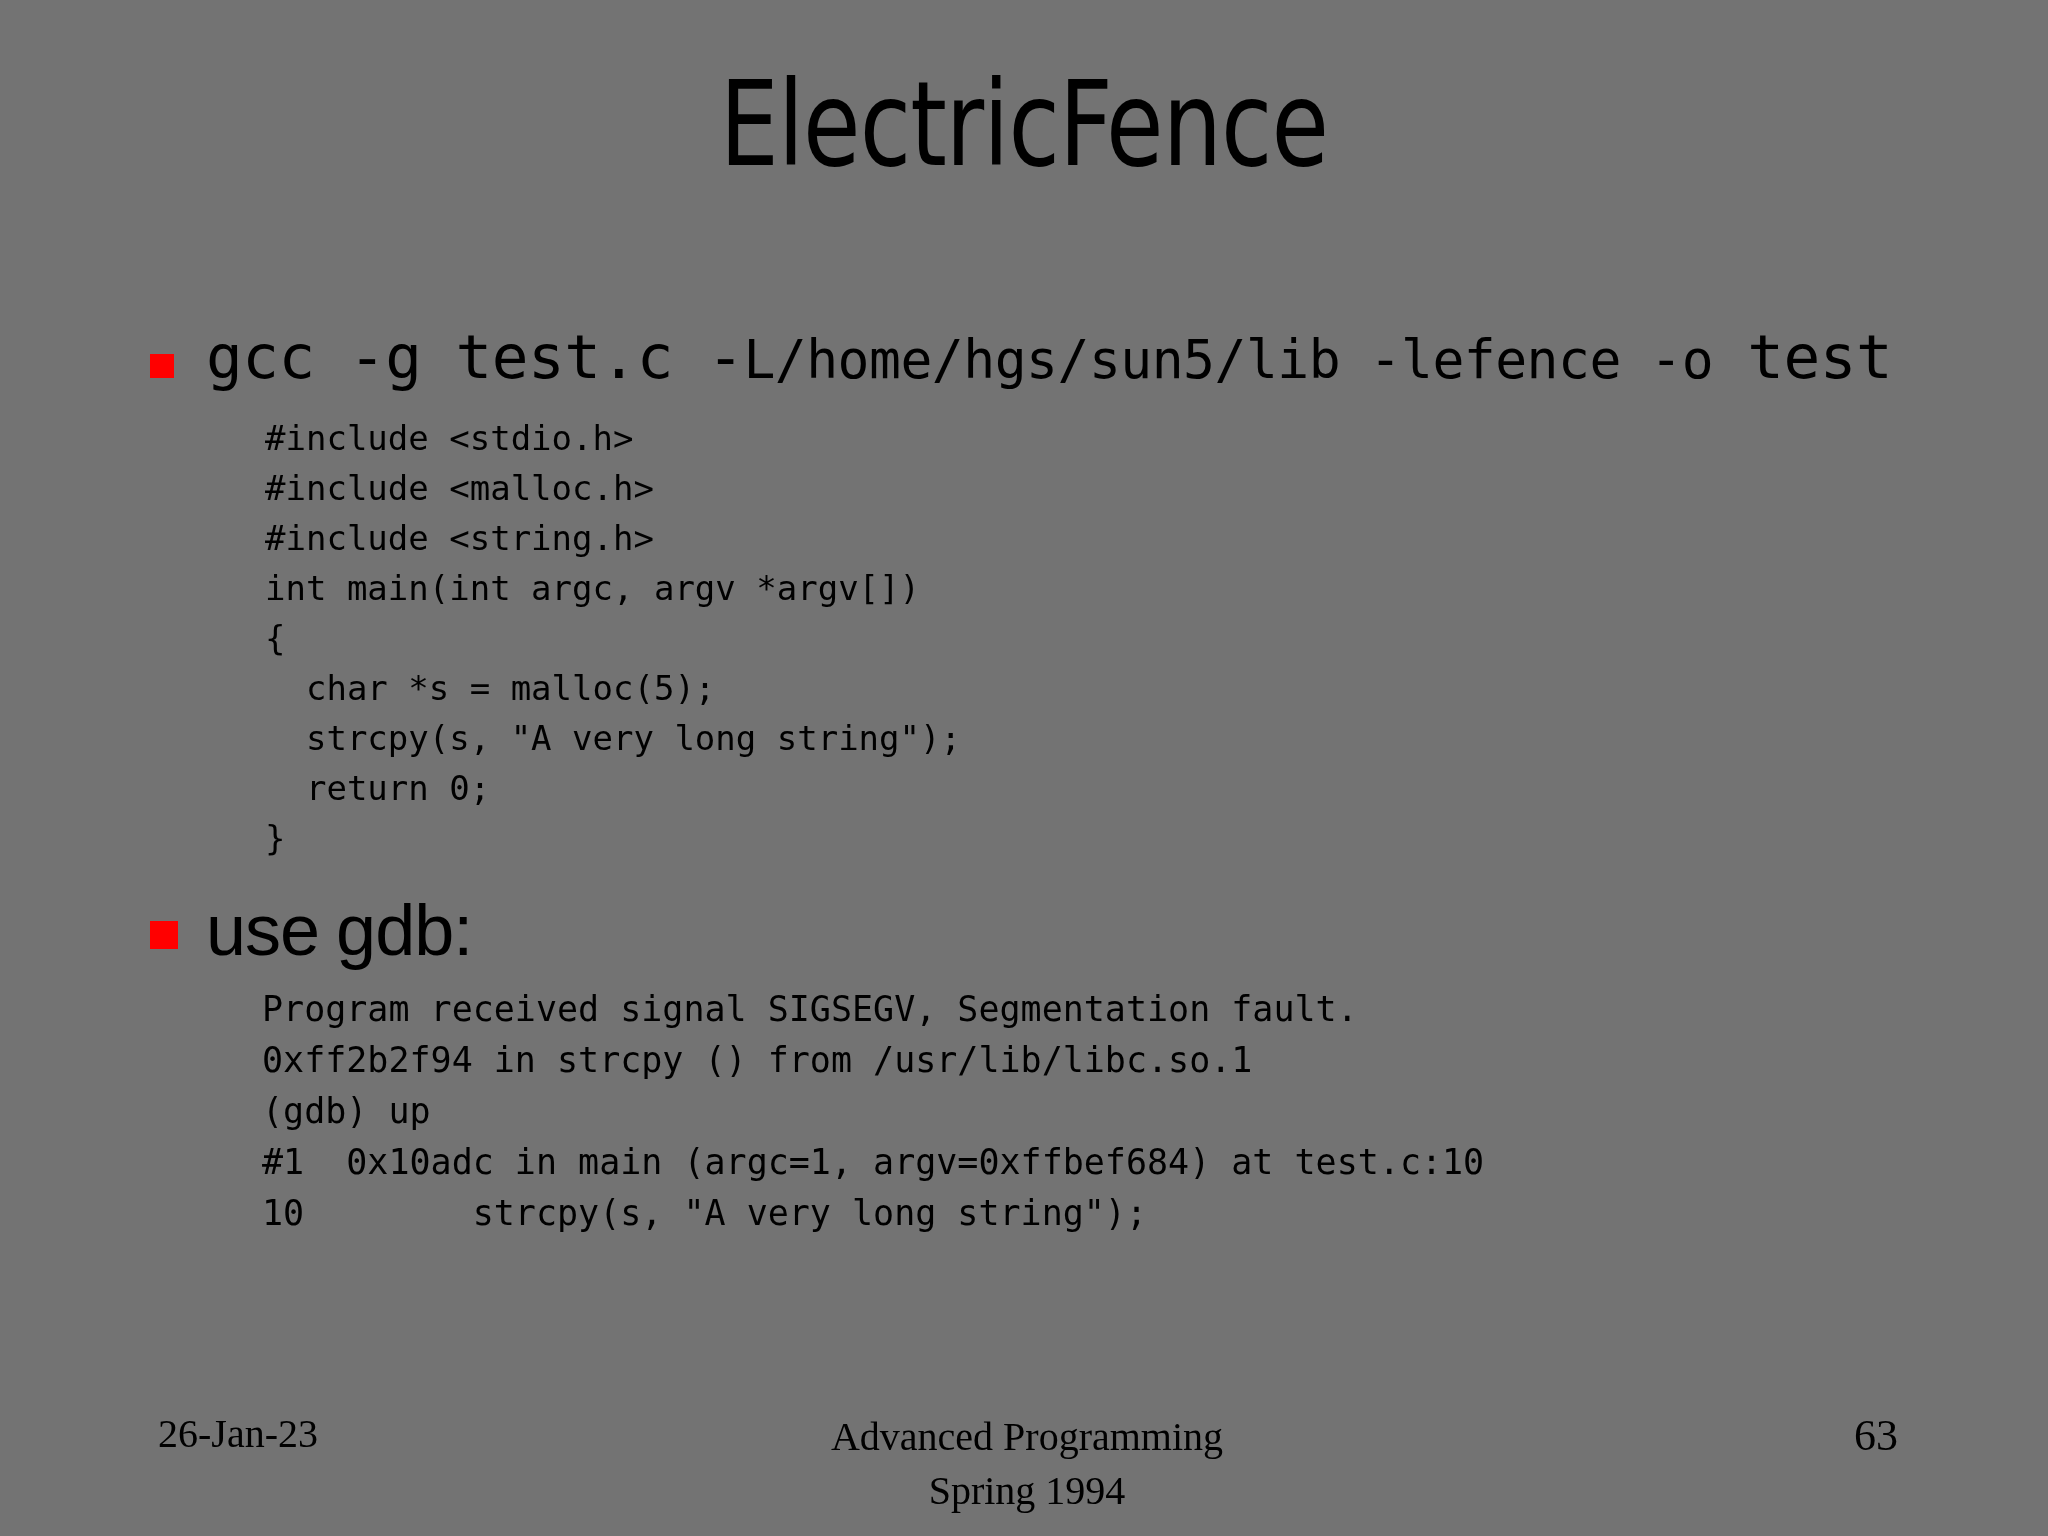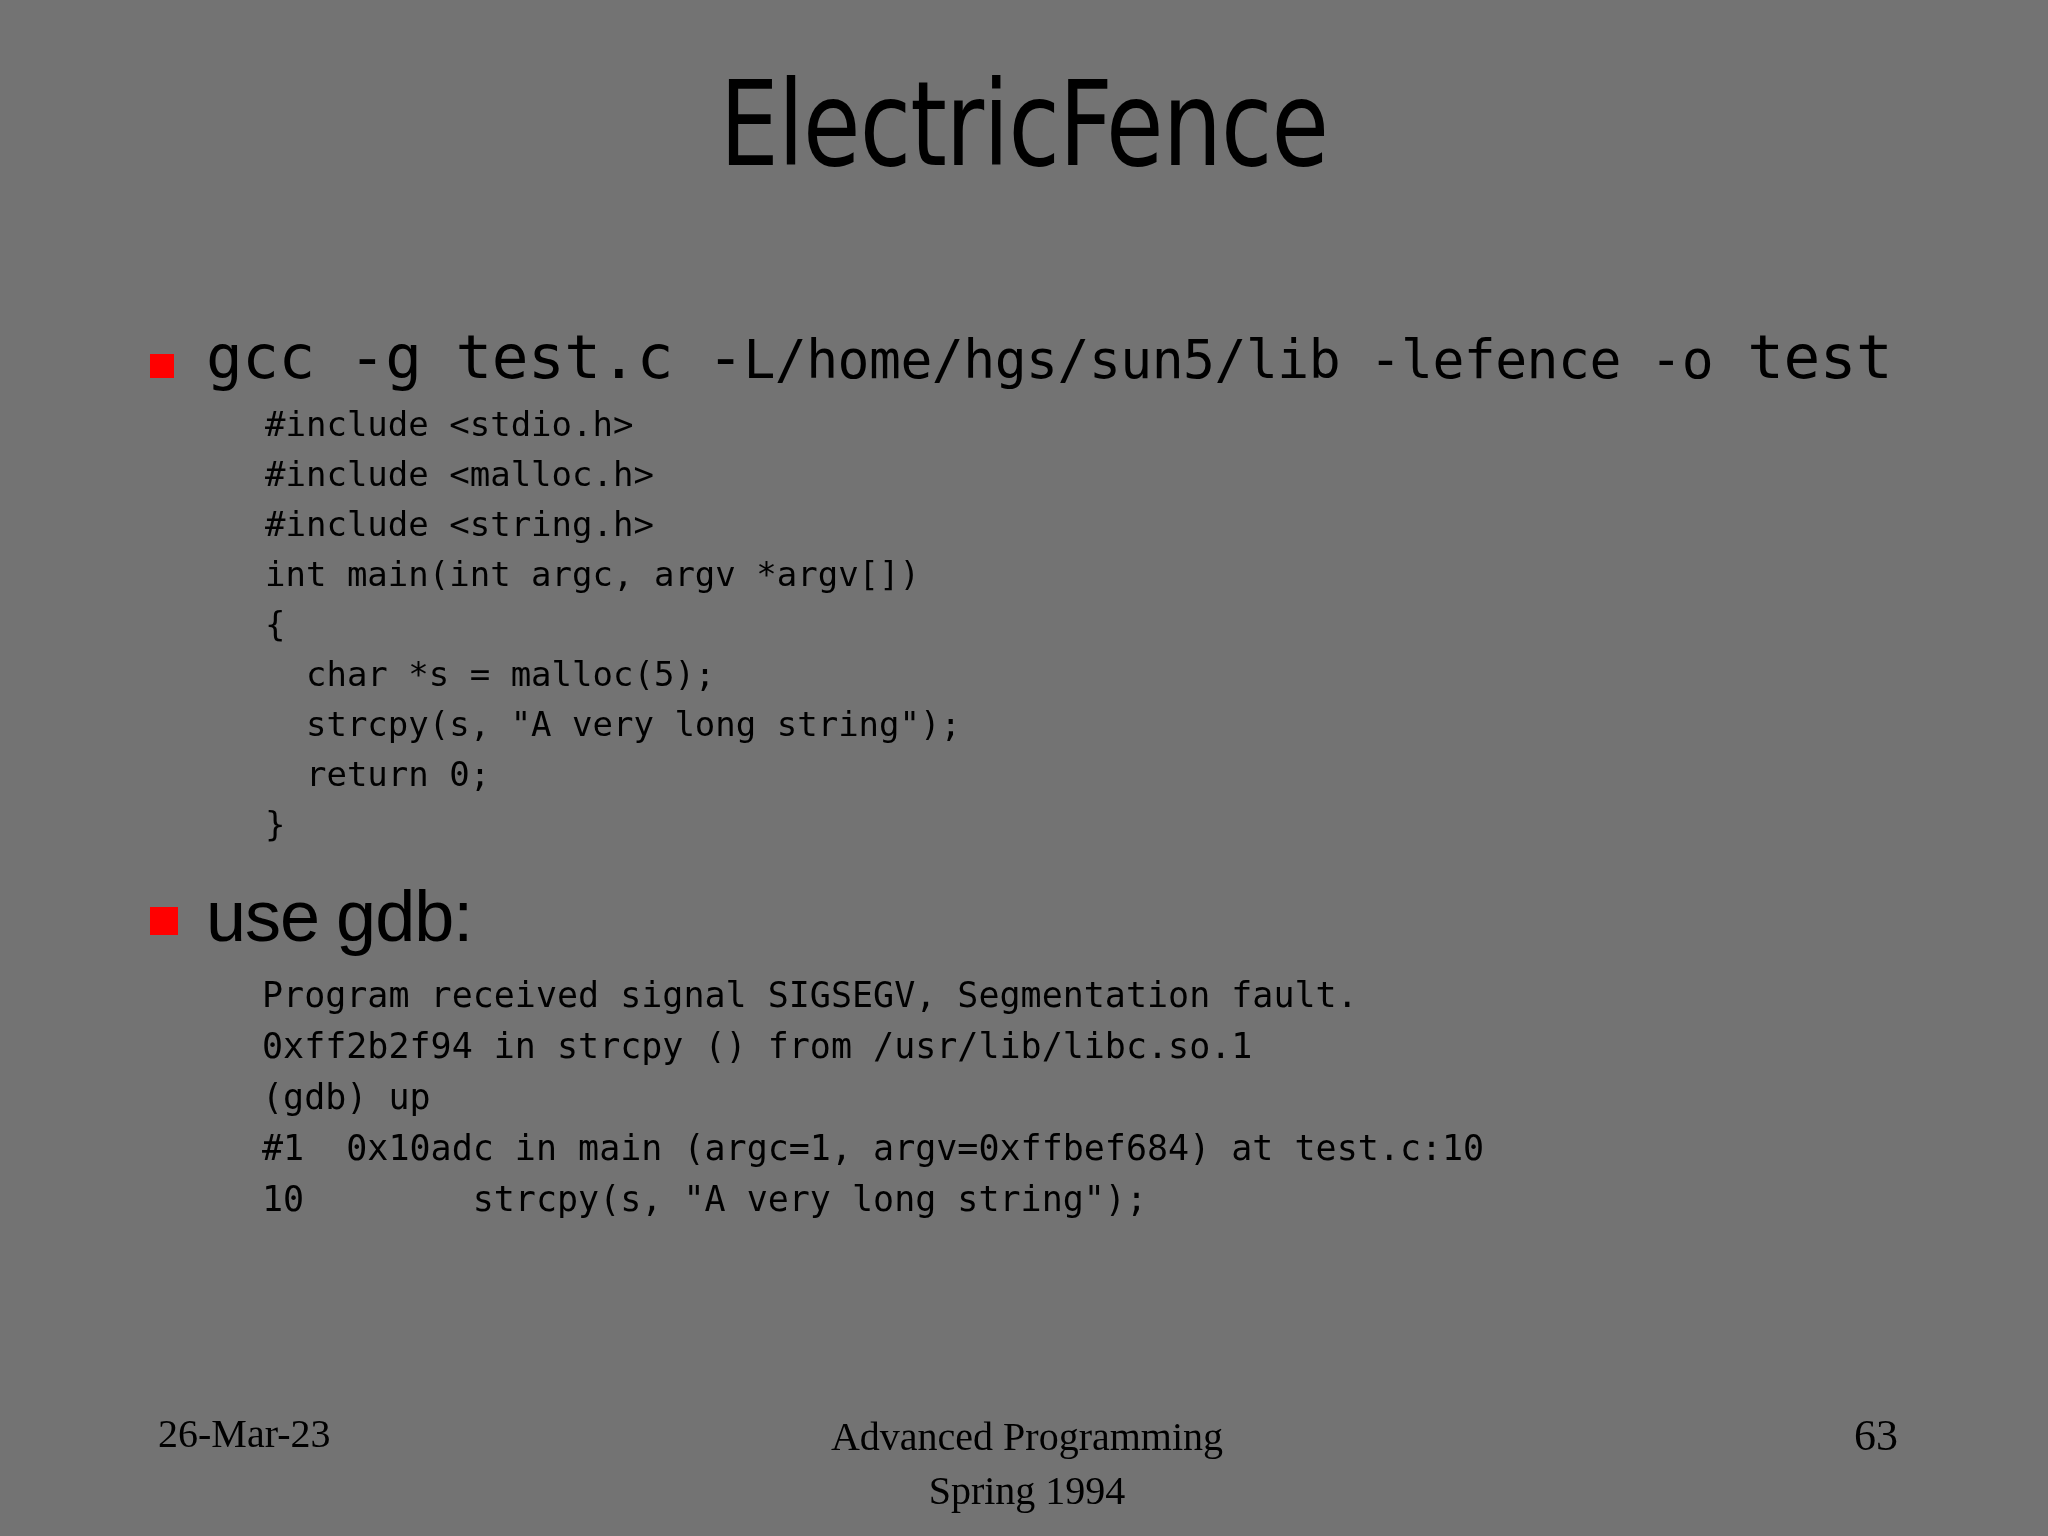--- a/index.html
+++ b/index.html
@@ -86,21 +86,21 @@
   .bullet-text.sans {
     font-family: "Liberation Sans", sans-serif;
     font-size: 72px;
     line-height: 1.1;
     letter-spacing: -1px;
   }
 
   
   .code-block {
     margin-left: 115px;
-    margin-top: 6px;
+    margin-top: 20px;
     font-family: "DejaVu Sans Mono", monospace;
     font-size: 34px;
     line-height: 50px;
     white-space: pre;
     color: #000000;
     letter-spacing: 0px;
   }
   .code-block.gdb {
     margin-left: 112px;
     margin-top: 14px;
@@ -164,21 +164,21 @@
     <div class="bullet-row">
       <span class="bullet-marker lvl1-big"></span>
       <div class="bullet-text sans">use gdb:</div>
     </div>
 
     <div class="code-block gdb"><div>Program received signal SIGSEGV, Segmentation fault.</div><div>0xff2b2f94 in strcpy () from /usr/lib/libc.so.1</div><div>(gdb) up</div><div>#1  0x10adc in main (argc=1, argv=0xffbef684) at test.c:10</div><div>10        strcpy(s, "A very long string");</div></div>
 
   </div>
 
   <div class="footer">
-    <div class="footer-date">26-Mar-23</div>
+    <div class="footer-date">26-Jan-23</div>
     <div class="footer-center">
       <div>Advanced Programming</div>
       <div>Spring 1994</div>
     </div>
     <div class="footer-page">63</div>
   </div>
 
 </div>
 
 </body></html>

